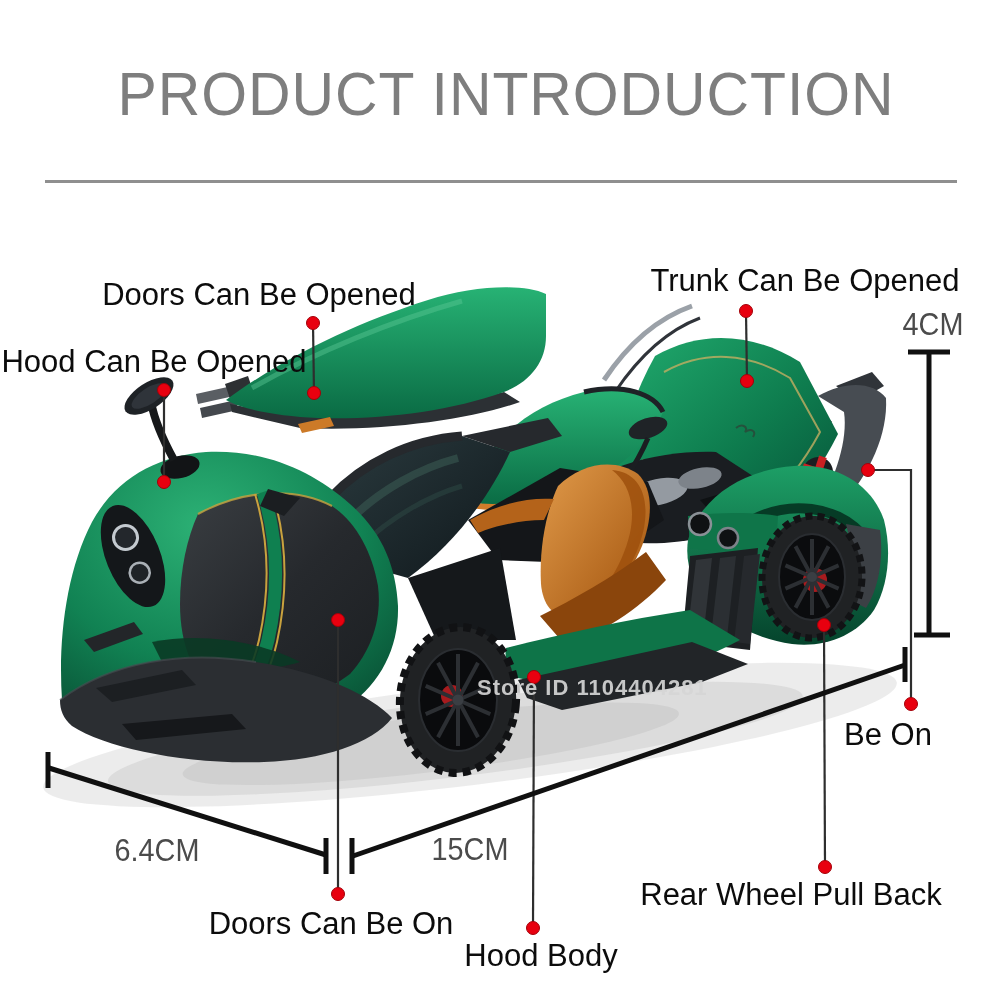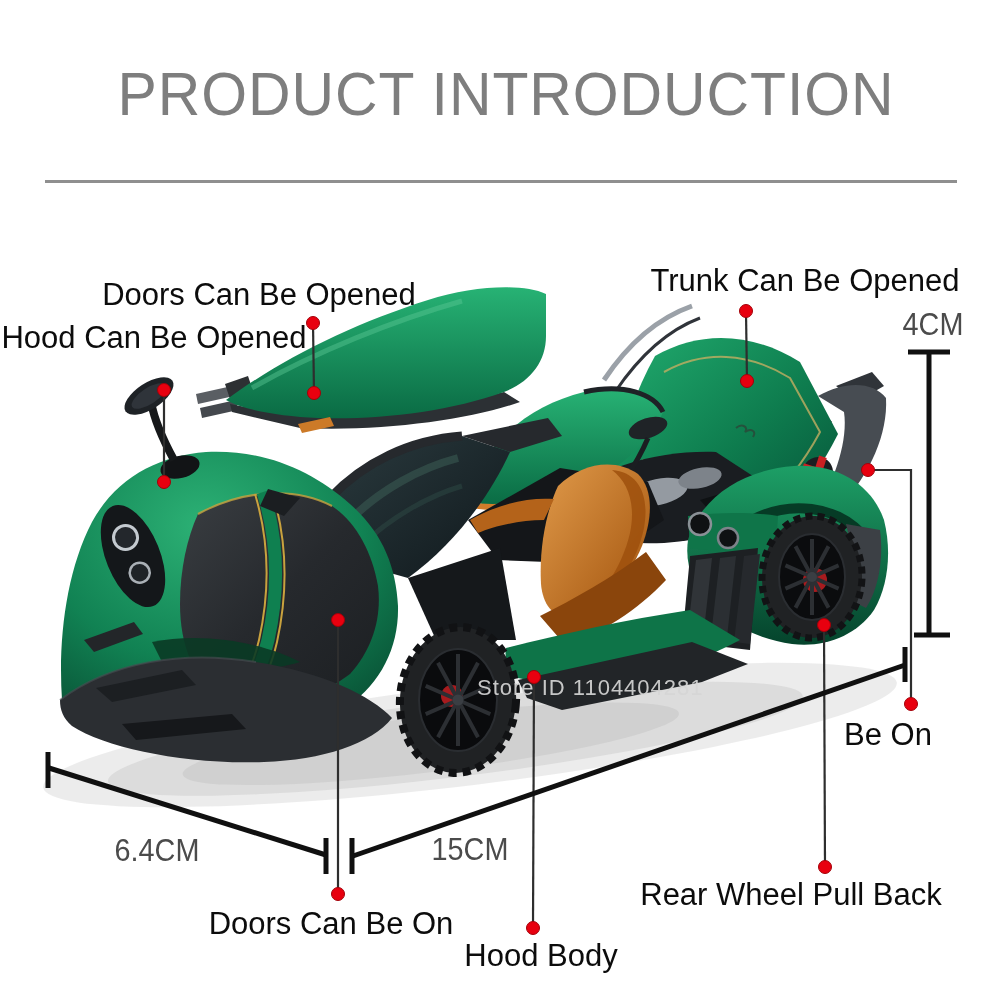--- a/index.html
+++ b/index.html
@@ -6,21 +6,21 @@
   .stage{position:relative;width:1000px;height:1000px;background:#fff;overflow:hidden;}
   .page-title{position:absolute;top:58px;left:506px;margin:0;transform:translateX(-50%) scaleX(.95);
     transform-origin:center;font-size:62px;font-weight:400;letter-spacing:1px;color:#7e7e7e;white-space:nowrap;}
   .divider{position:absolute;left:45px;top:180px;width:912px;height:3px;background:#8f8f8f;}
   .layer{position:absolute;left:0;top:0;}
   .callout-label{position:absolute;font-size:31px;color:#0c0c0c;white-space:nowrap;transform:translateX(-50%);line-height:36px;}
   .callout-label.left-align{transform:none;}
   .dim-label{position:absolute;font-size:31px;color:#4b4b4b;white-space:nowrap;
     transform:translateX(-50%) scaleX(.93);transform-origin:center;line-height:34px;}
   .watermark{position:absolute;left:477px;top:675px;font-size:22px;letter-spacing:1px;
-    color:rgba(213,213,213,0.92);white-space:nowrap;}
+    color:rgba(213,213,213,0.92);white-space:nowrap;font-weight:bold;}
 </style>
 </head>
 <body>
 
 <div class="stage">
 
   <h1 class="page-title">PRODUCT INTRODUCTION</h1>
   <div class="divider"></div>
 
   <svg class="layer" width="1000" height="1000" viewBox="0 0 1000 1000">
@@ -266,21 +266,21 @@
       </g>
       <g>
         <line x1="908" y1="352" x2="950" y2="352"></line>
         <line x1="929" y1="352" x2="929" y2="635"></line>
         <line x1="914" y1="635" x2="950" y2="635"></line>
       </g>
     </g>
   </svg>
 
   <div class="callout-label" style="left:259px;top:277px">Doors Can Be Opened</div>
-  <div class="callout-label" style="left:154px;top:320px">Hood Can Be Opened</div>
+  <div class="callout-label" style="left:154px;top:344px">Hood Can Be Opened</div>
   <div class="callout-label" style="left:805px;top:263px">Trunk Can Be Opened</div>
   <div class="callout-label left-align" style="left:844px;top:716px;line-height:37px">
     <div>Be On</div>
   </div>
   <div class="callout-label" style="left:331px;top:906px">Doors Can Be On</div>
   <div class="callout-label" style="left:541px;top:938px">Hood Body</div>
   <div class="callout-label" style="left:791px;top:877px">Rear Wheel Pull Back</div>
 
   <div class="dim-label" style="left:157px;top:834px">6.4CM</div>
   <div class="dim-label" style="left:470px;top:833px">15CM</div>

